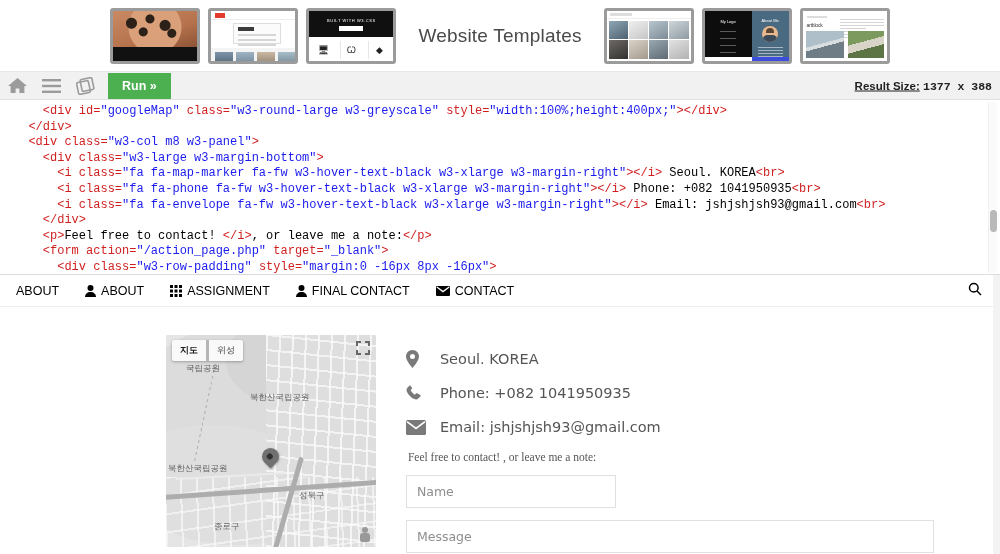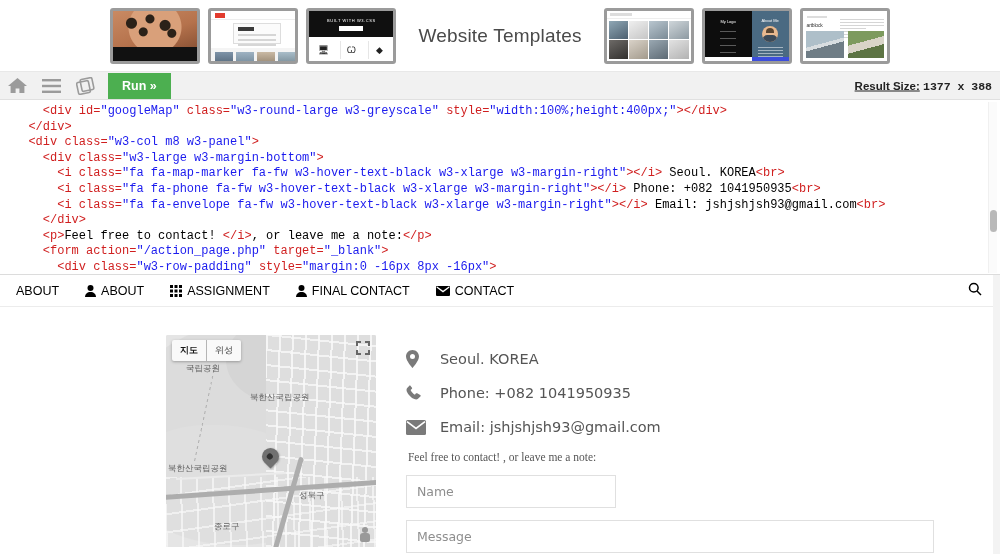--- a/index.html
+++ b/index.html
@@ -268,21 +268,21 @@
   .map-pin::after { content:""; position:absolute; left:5px; top:5px; width:6px; height:6px;
      background:#3a2a28; border-radius:50%; }
   .map-toggle {
     position:absolute; left:6px; top:5px; display:flex;
     background:#fff; box-shadow:0 1px 3px rgba(0,0,0,.3); border-radius:2px;
     overflow:hidden;
   }
   .map-toggle span { font-size:9px; padding:4px 8px; color:#333;
      font-family:"DejaVu Sans","Liberation Sans",sans-serif; cursor:pointer; }
   .map-toggle span.active { font-weight:bold; color:#111; }
-  .map-toggle span + span { border-left:1px solid #fca5a5; }
+  .map-toggle span + span { border-left:3px solid #fca5a5; }
   .map-full {
     position:absolute; right:6px; top:6px; width:14px; height:14px; cursor:pointer;
   }
   .map-full i { position:absolute; width:5px; height:5px; }
   .map-full i:nth-child(1){ left:0; top:0; border-left:2px solid #666; border-top:2px solid #666; }
   .map-full i:nth-child(2){ right:0; top:0; border-right:2px solid #666; border-top:2px solid #666; }
   .map-full i:nth-child(3){ left:0; bottom:0; border-left:2px solid #666; border-bottom:2px solid #666; }
   .map-full i:nth-child(4){ right:0; bottom:0; border-right:2px solid #666; border-bottom:2px solid #666; }
   .map-peg { position:absolute; right:6px; bottom:4px; width:10px; height:16px; }
   .map-peg b { position:absolute; left:2px; top:0; width:6px; height:6px; border-radius:50%; background:#9a9a9a; display:block; }

